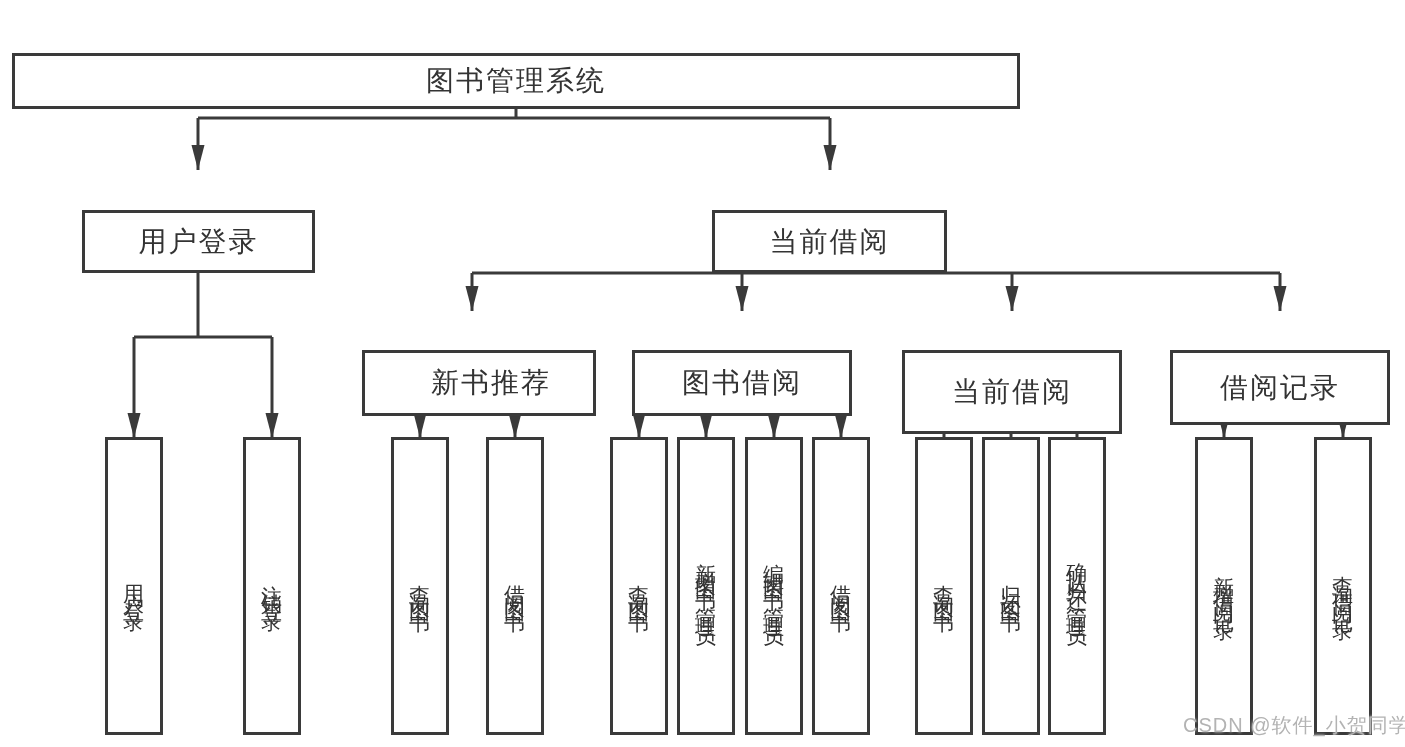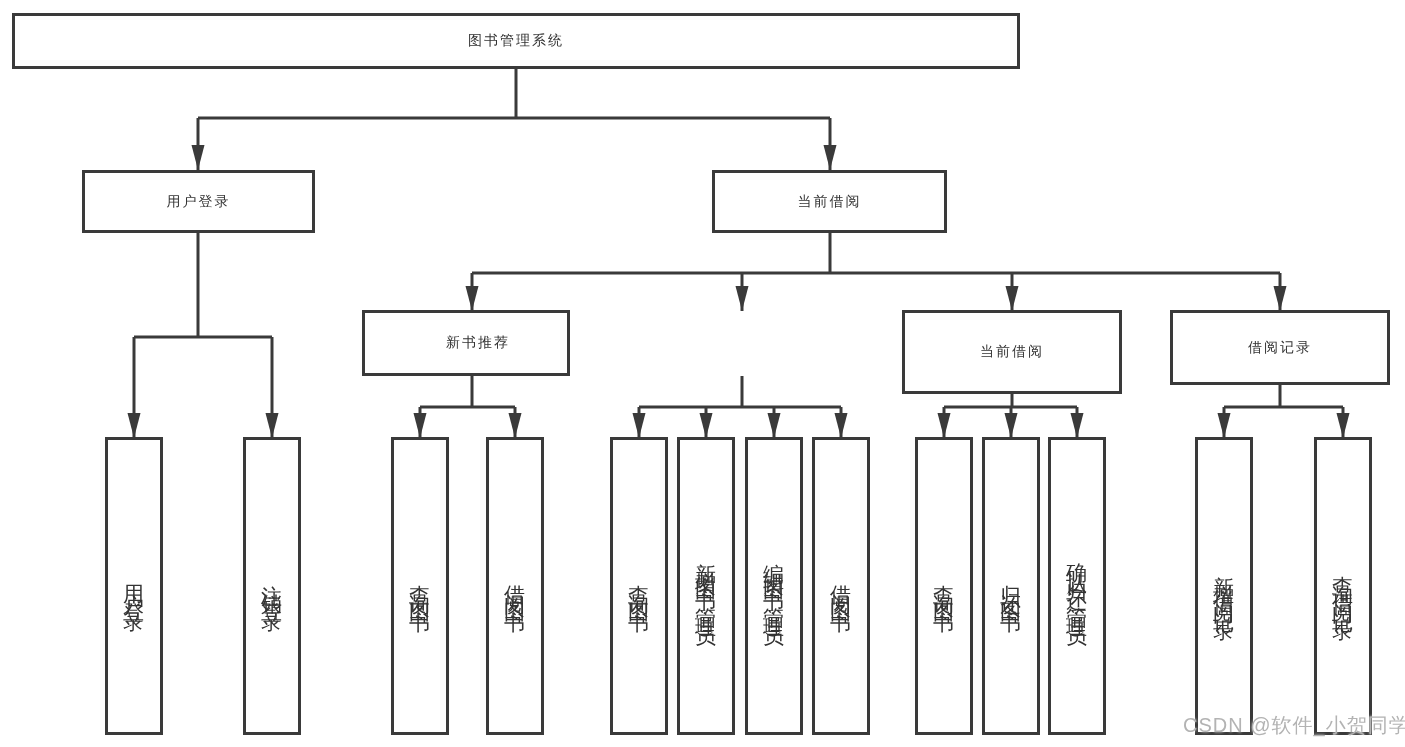--- a/index.html
+++ b/index.html
@@ -29,23 +29,24 @@
     position: absolute;
     box-sizing: border-box;
     border: 3px solid #3a3a3a;
     background: #ffffff;
     display: flex;
     align-items: center;
     justify-content: center;
     color: #333333;
   }
   .hbox {
-    font-size: 14px;
+    font-size: 28px;
     letter-spacing: 2px;
     white-space: nowrap;
+    margin-top: 40px;
   }
   .leaf {
     writing-mode: vertical-rl;
     text-orientation: mixed;
     font-size: 21px;
     letter-spacing: 9px;
     line-height: 1.2;
     padding: 4px 0;
     overflow: hidden;
   }
@@ -107,21 +108,22 @@
       <path d="M1224,407 V438" marker-end="url(#arrow)"></path>
       <path d="M1343,407 V438" marker-end="url(#arrow)"></path>
     </g>
   </svg>
 
   <div class="box hbox" style="left:12px; top:13px; width:1008px; height:56px;">图书管理系统</div>
 
   <div class="box hbox" style="left:82px; top:170px; width:233px; height:63px;">用户登录</div>
   <div class="box hbox" style="left:712px; top:170px; width:235px; height:63px;">当前借阅</div>
 
-  <div class="box hbox" style="left:362px; top:310px; width:208px; height:66px;padding-left:24px;">新书推荐</div>
+  <div class="box hbox" style="left:362px; top:310px; width:234px; height:66px;padding-left:24px;">新书推荐</div>
+  <div class="box hbox" style="left:632px; top:310px; width:220px; height:66px;">图书借阅</div>
   <div class="box hbox" style="left:902px; top:310px; width:220px; height:84px;">当前借阅</div>
   <div class="box hbox" style="left:1170px; top:310px; width:220px; height:75px;">借阅记录</div>
 
   <div class="box leaf" style="left:105px; top:437px; width:58px; height:298px;">用户登录</div>
   <div class="box leaf" style="left:243px; top:437px; width:58px; height:298px;">注销登录</div>
 
   <div class="box leaf" style="left:391px; top:437px; width:58px; height:298px;">查询图书</div>
   <div class="box leaf" style="left:486px; top:437px; width:58px; height:298px;">借阅图书</div>
 
   <div class="box leaf" style="left:610px; top:437px; width:58px; height:298px;">查询图书</div>

